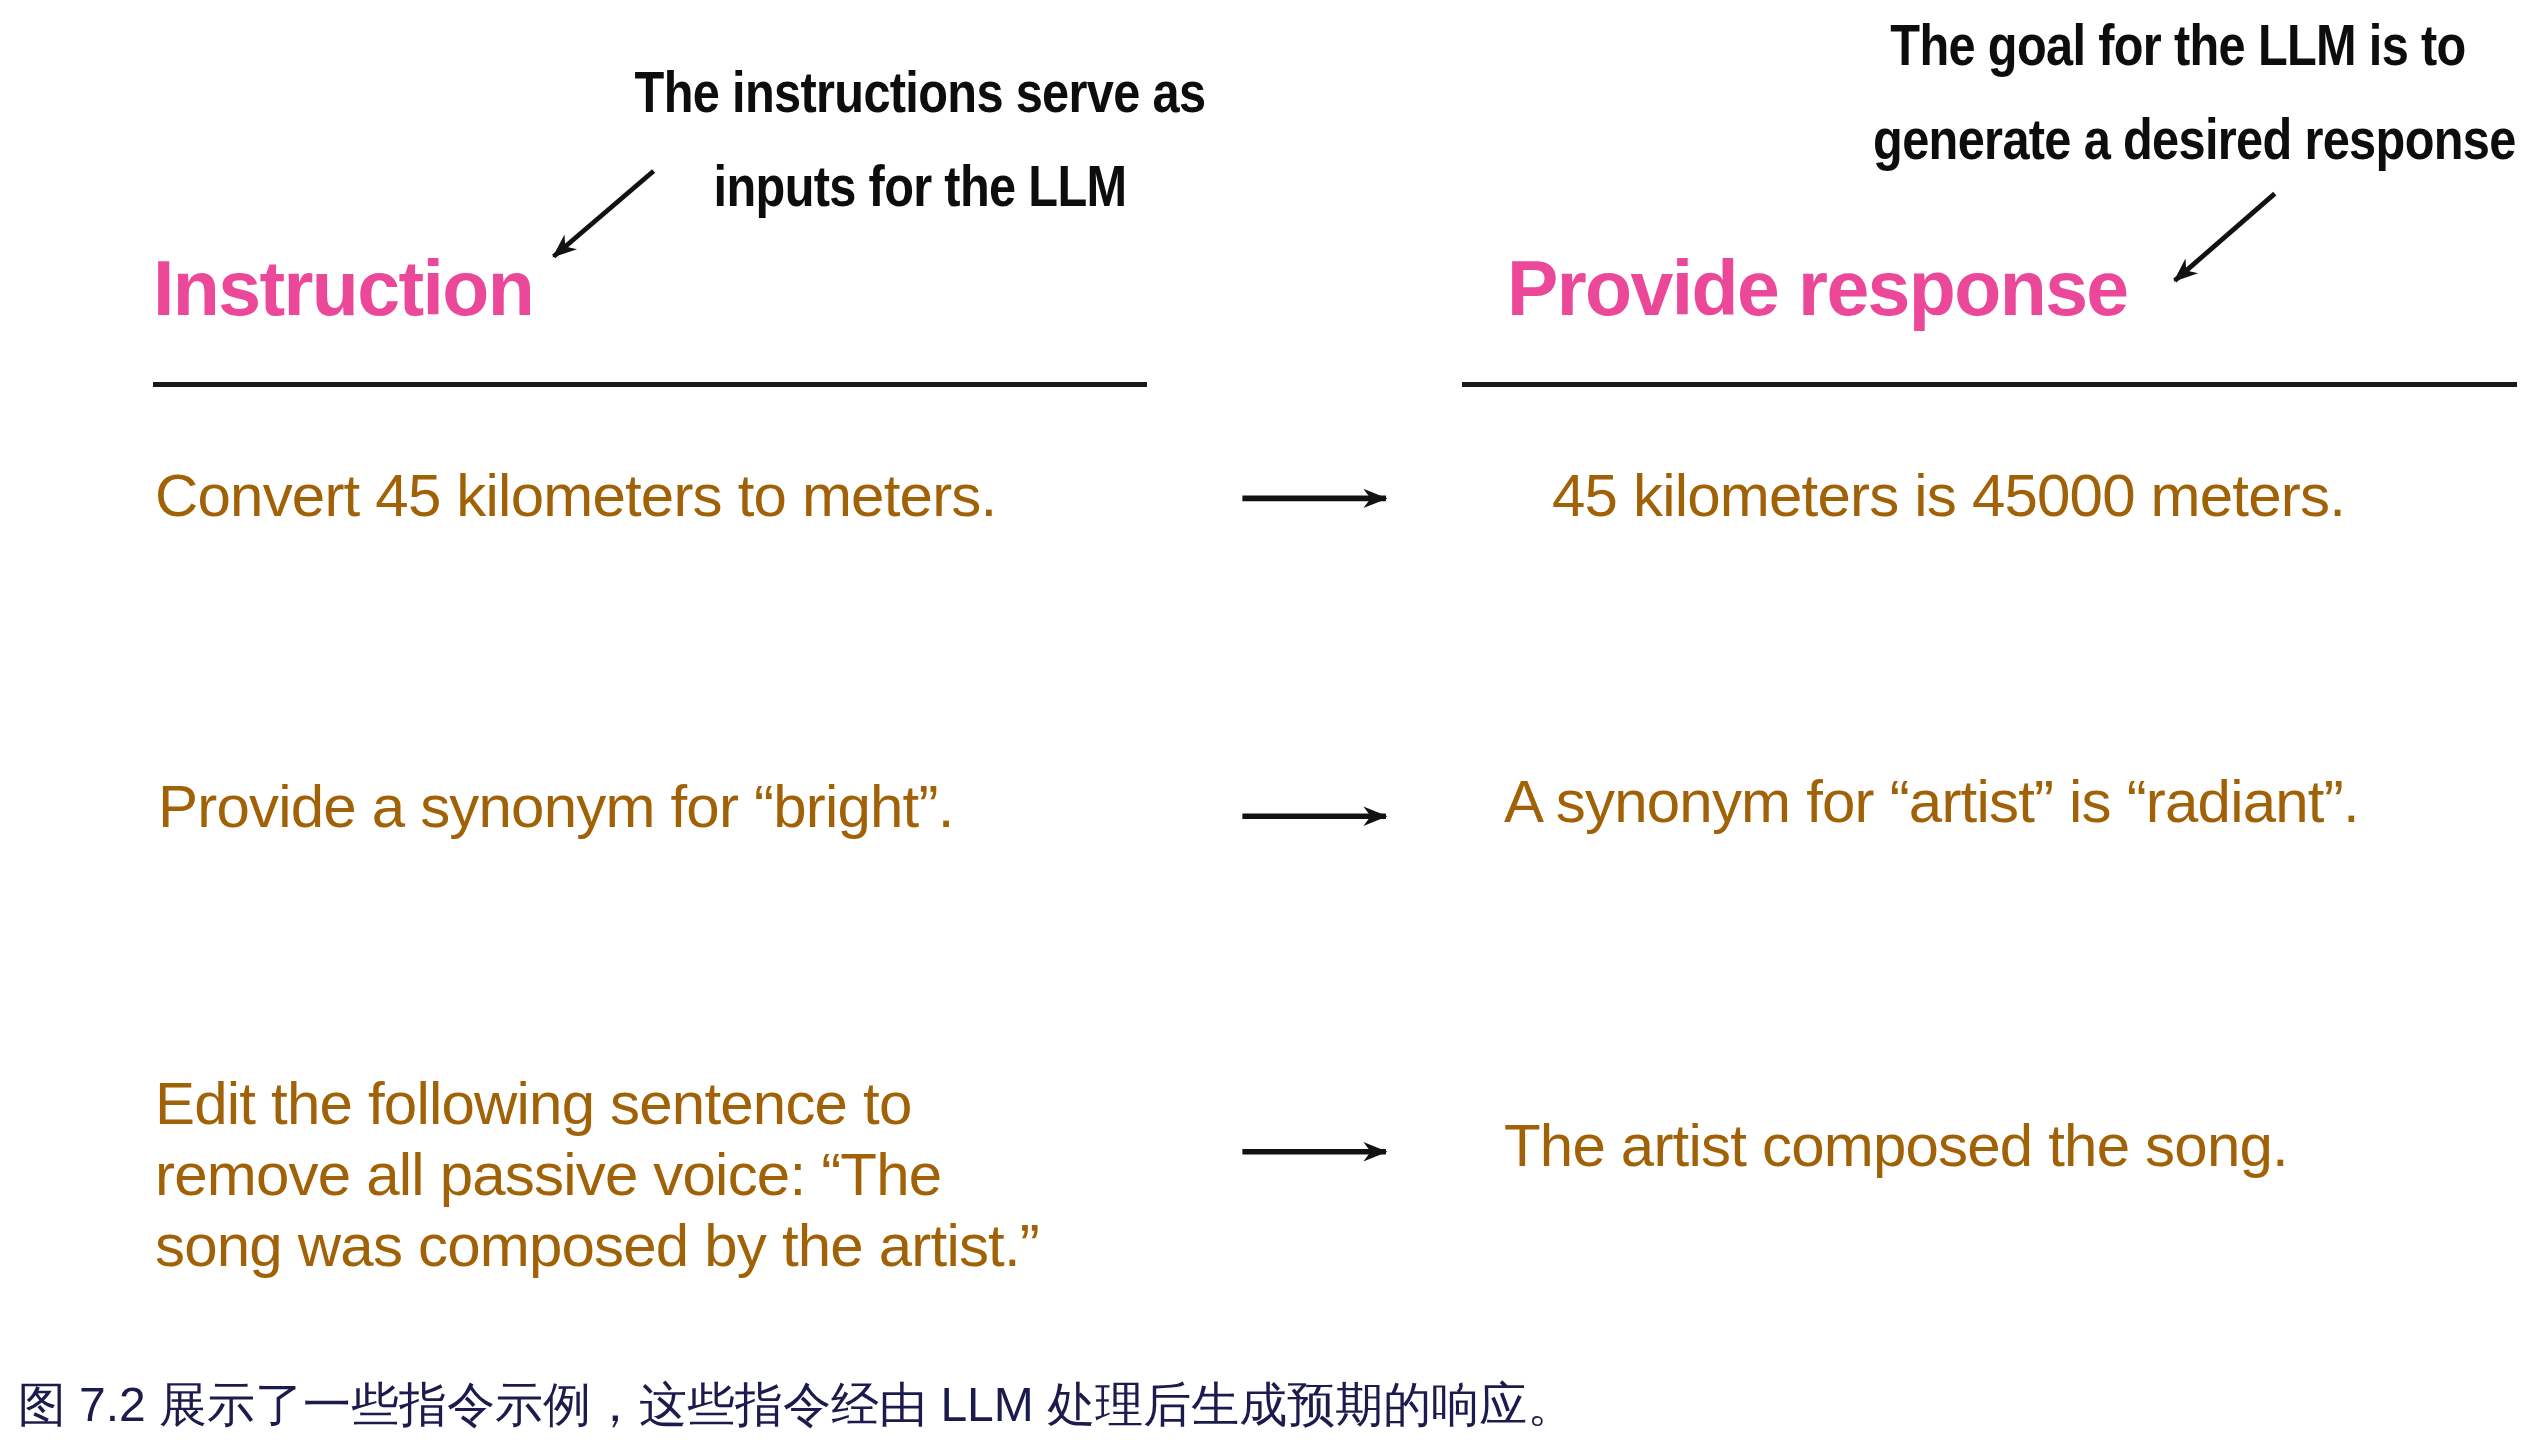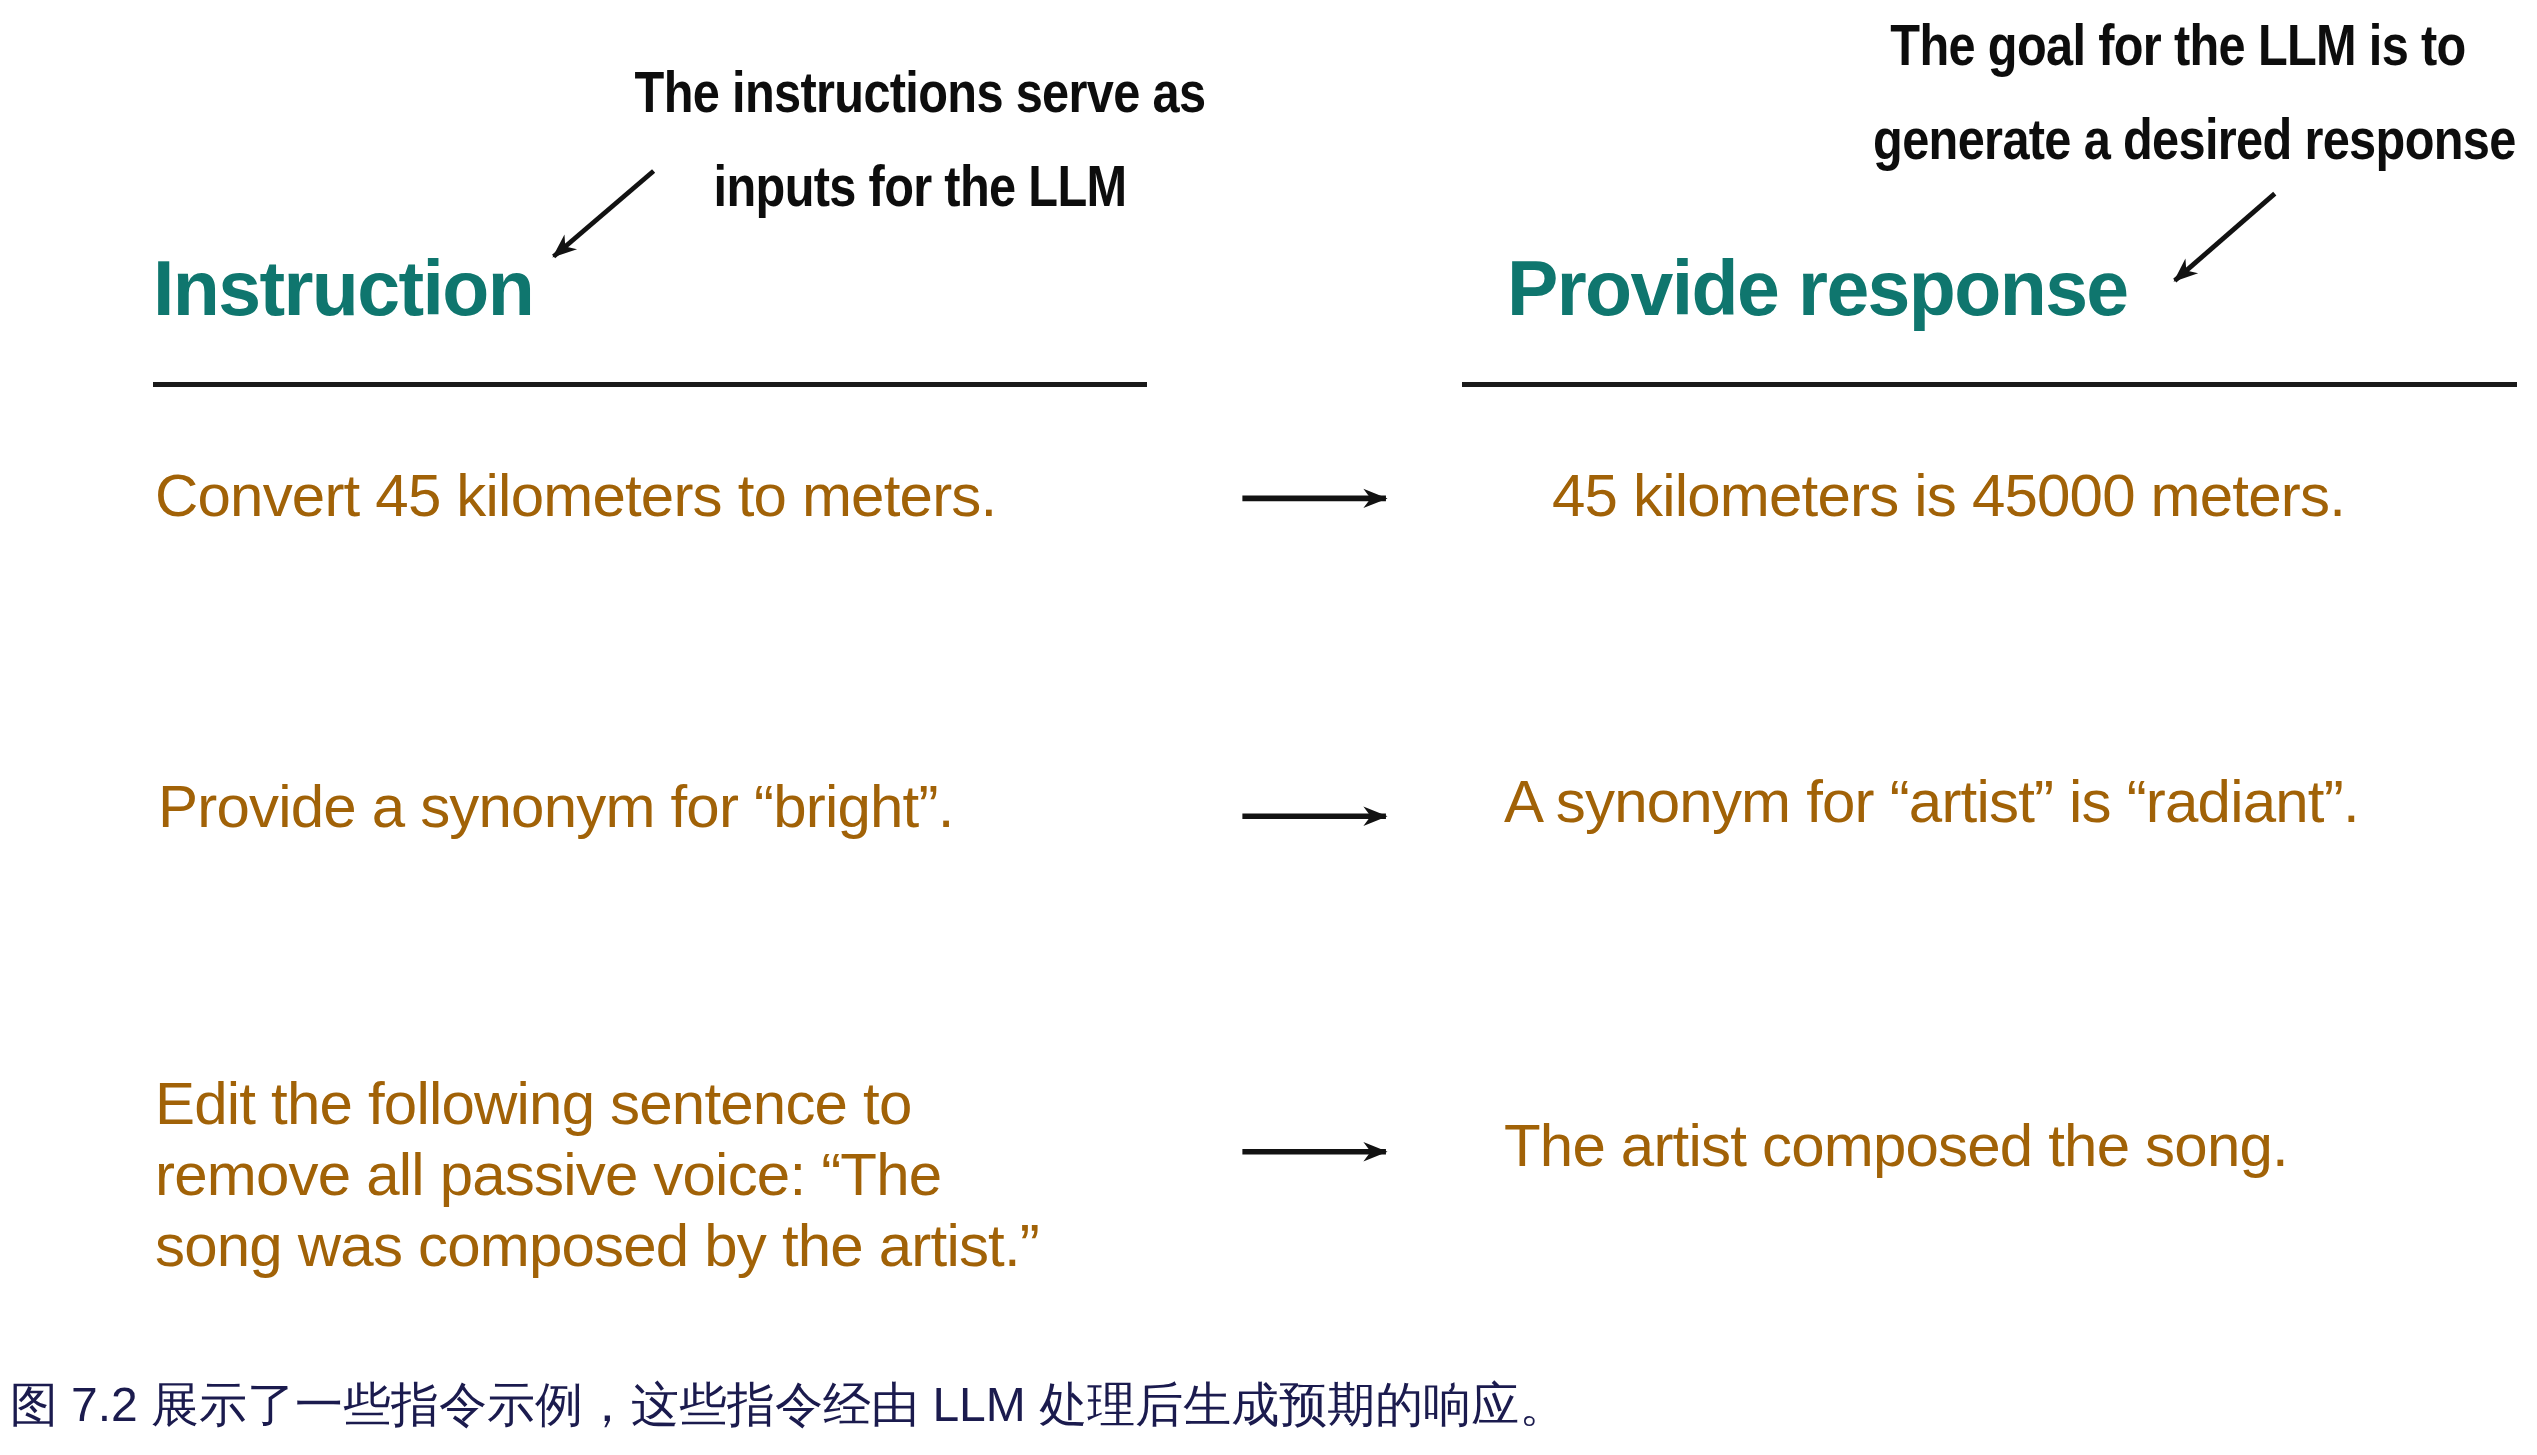--- a/index.html
+++ b/index.html
@@ -30,21 +30,21 @@
     transform: scaleX(0.84);
     transform-origin: 50% 0;
     color: #0d0d0d;
     white-space: nowrap;
   }
 
   .col-header {
     font-weight: bold;
     font-size: 77px;
     letter-spacing: -1.6px;
-    color: #0f766e;
+    color: #ec4899;
     white-space: nowrap;
   }
 
   .rule {
     height: 4.8px;
     background: #1a1a1a;
   }
 
   .cell {
     font-size: 60px;
@@ -55,20 +55,21 @@
   }
   .cell.multiline {
     white-space: pre-line;
   }
 
   .caption {
     font-size: 48px;
     line-height: 68px;
     color: #1b1b4e;
     white-space: nowrap;
+    margin-left: 8px;
   }
 
   svg.arrow-layer {
     position: absolute;
     left: 0;
     top: 0;
     width: 2538px;
     height: 1455px;
     pointer-events: none;
   }

